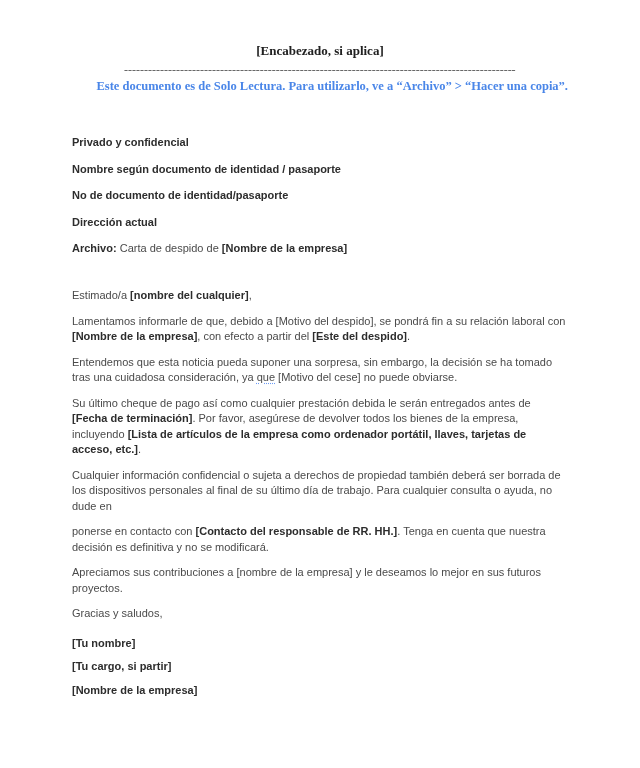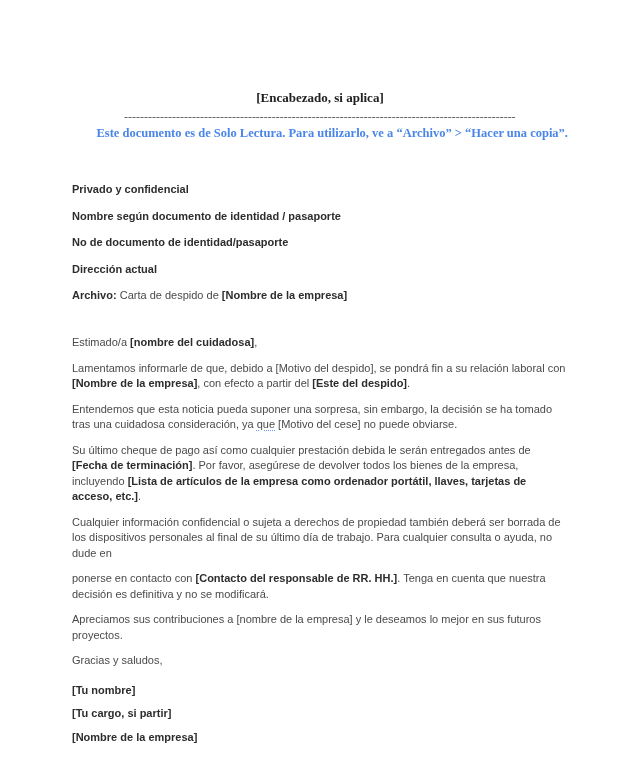--- a/index.html
+++ b/index.html
@@ -9,21 +9,21 @@
   }
   .page {
     position: relative;
     width: 640px;
     height: 768px;
     background: #ffffff;
     overflow: hidden;
     font-family: "Liberation Sans", sans-serif;
   }
   .doc {
-    padding: 91px 72px 0 72px;
+    padding: 44px 72px 0 72px;
   }
   .doc-header {
     text-align: center;
     font-family: "Liberation Serif", serif;
     font-weight: bold;
     font-size: 13px;
     color: #212121;
     line-height: 14px;
   }
   .divider-wrap {
@@ -112,21 +112,21 @@
     <div class="meta">
         <div class="meta-line">Privado y confidencial</div>
         <div class="meta-line">Nombre según documento de identidad / pasaporte</div>
         <div class="meta-line">No de documento de identidad/pasaporte</div>
         <div class="meta-line">Dirección actual</div>
       </div>
 
     <p class="subject-line"><span class="run-bold">Archivo: </span><span>Carta de despido de </span><span class="run-bold">[Nombre de la empresa]</span></p>
 
     <div class="letter-body">
-        <p class="para"><span>Estimado/a </span><span class="run-bold">[nombre del cuidadosa]</span><span>,</span></p>
+        <p class="para"><span>Estimado/a </span><span class="run-bold">[nombre del cualquier]</span><span>,</span></p>
         <p class="para"><span>Lamentamos informarle de que, debido a [Motivo del despido], se pondrá fin a su relación laboral con </span><span class="run-bold">[Nombre de la empresa]</span><span>, con efecto a partir del </span><span class="run-bold">[Este del despido]</span><span>.</span></p>
         <p class="para"><span>Entendemos que esta noticia pueda suponer una sorpresa, sin embargo, la decisión se ha tomado tras una cuidadosa consideración, ya </span><span class="run-squiggle">que</span><span> [Motivo del cese] no puede obviarse.</span></p>
         <p class="para"><span>Su último cheque de pago así como cualquier prestación debida le serán entregados antes de </span><span class="run-bold">[Fecha de terminación]</span><span>. Por favor, asegúrese de devolver todos los bienes de la empresa, incluyendo </span><span class="run-bold">[Lista de artículos de la empresa como ordenador portátil, llaves, tarjetas de acceso, etc.]</span><span>.</span></p>
         <p class="para"><span>Cualquier información confidencial o sujeta a derechos de propiedad también deberá ser borrada de los dispositivos personales al final de su último día de trabajo. Para cualquier consulta o ayuda, no dude en</span></p>
         <p class="para"><span>ponerse en contacto con </span><span class="run-bold">[Contacto del responsable de RR. HH.]</span><span>. Tenga en cuenta que nuestra decisión es definitiva y no se modificará.</span></p>
         <p class="para"><span>Apreciamos sus contribuciones a [nombre de la empresa] y le deseamos lo mejor en sus futuros proyectos.</span></p>
         <p class="para"><span>Gracias y saludos,</span></p>
       </div>
 
     <div class="signature">

